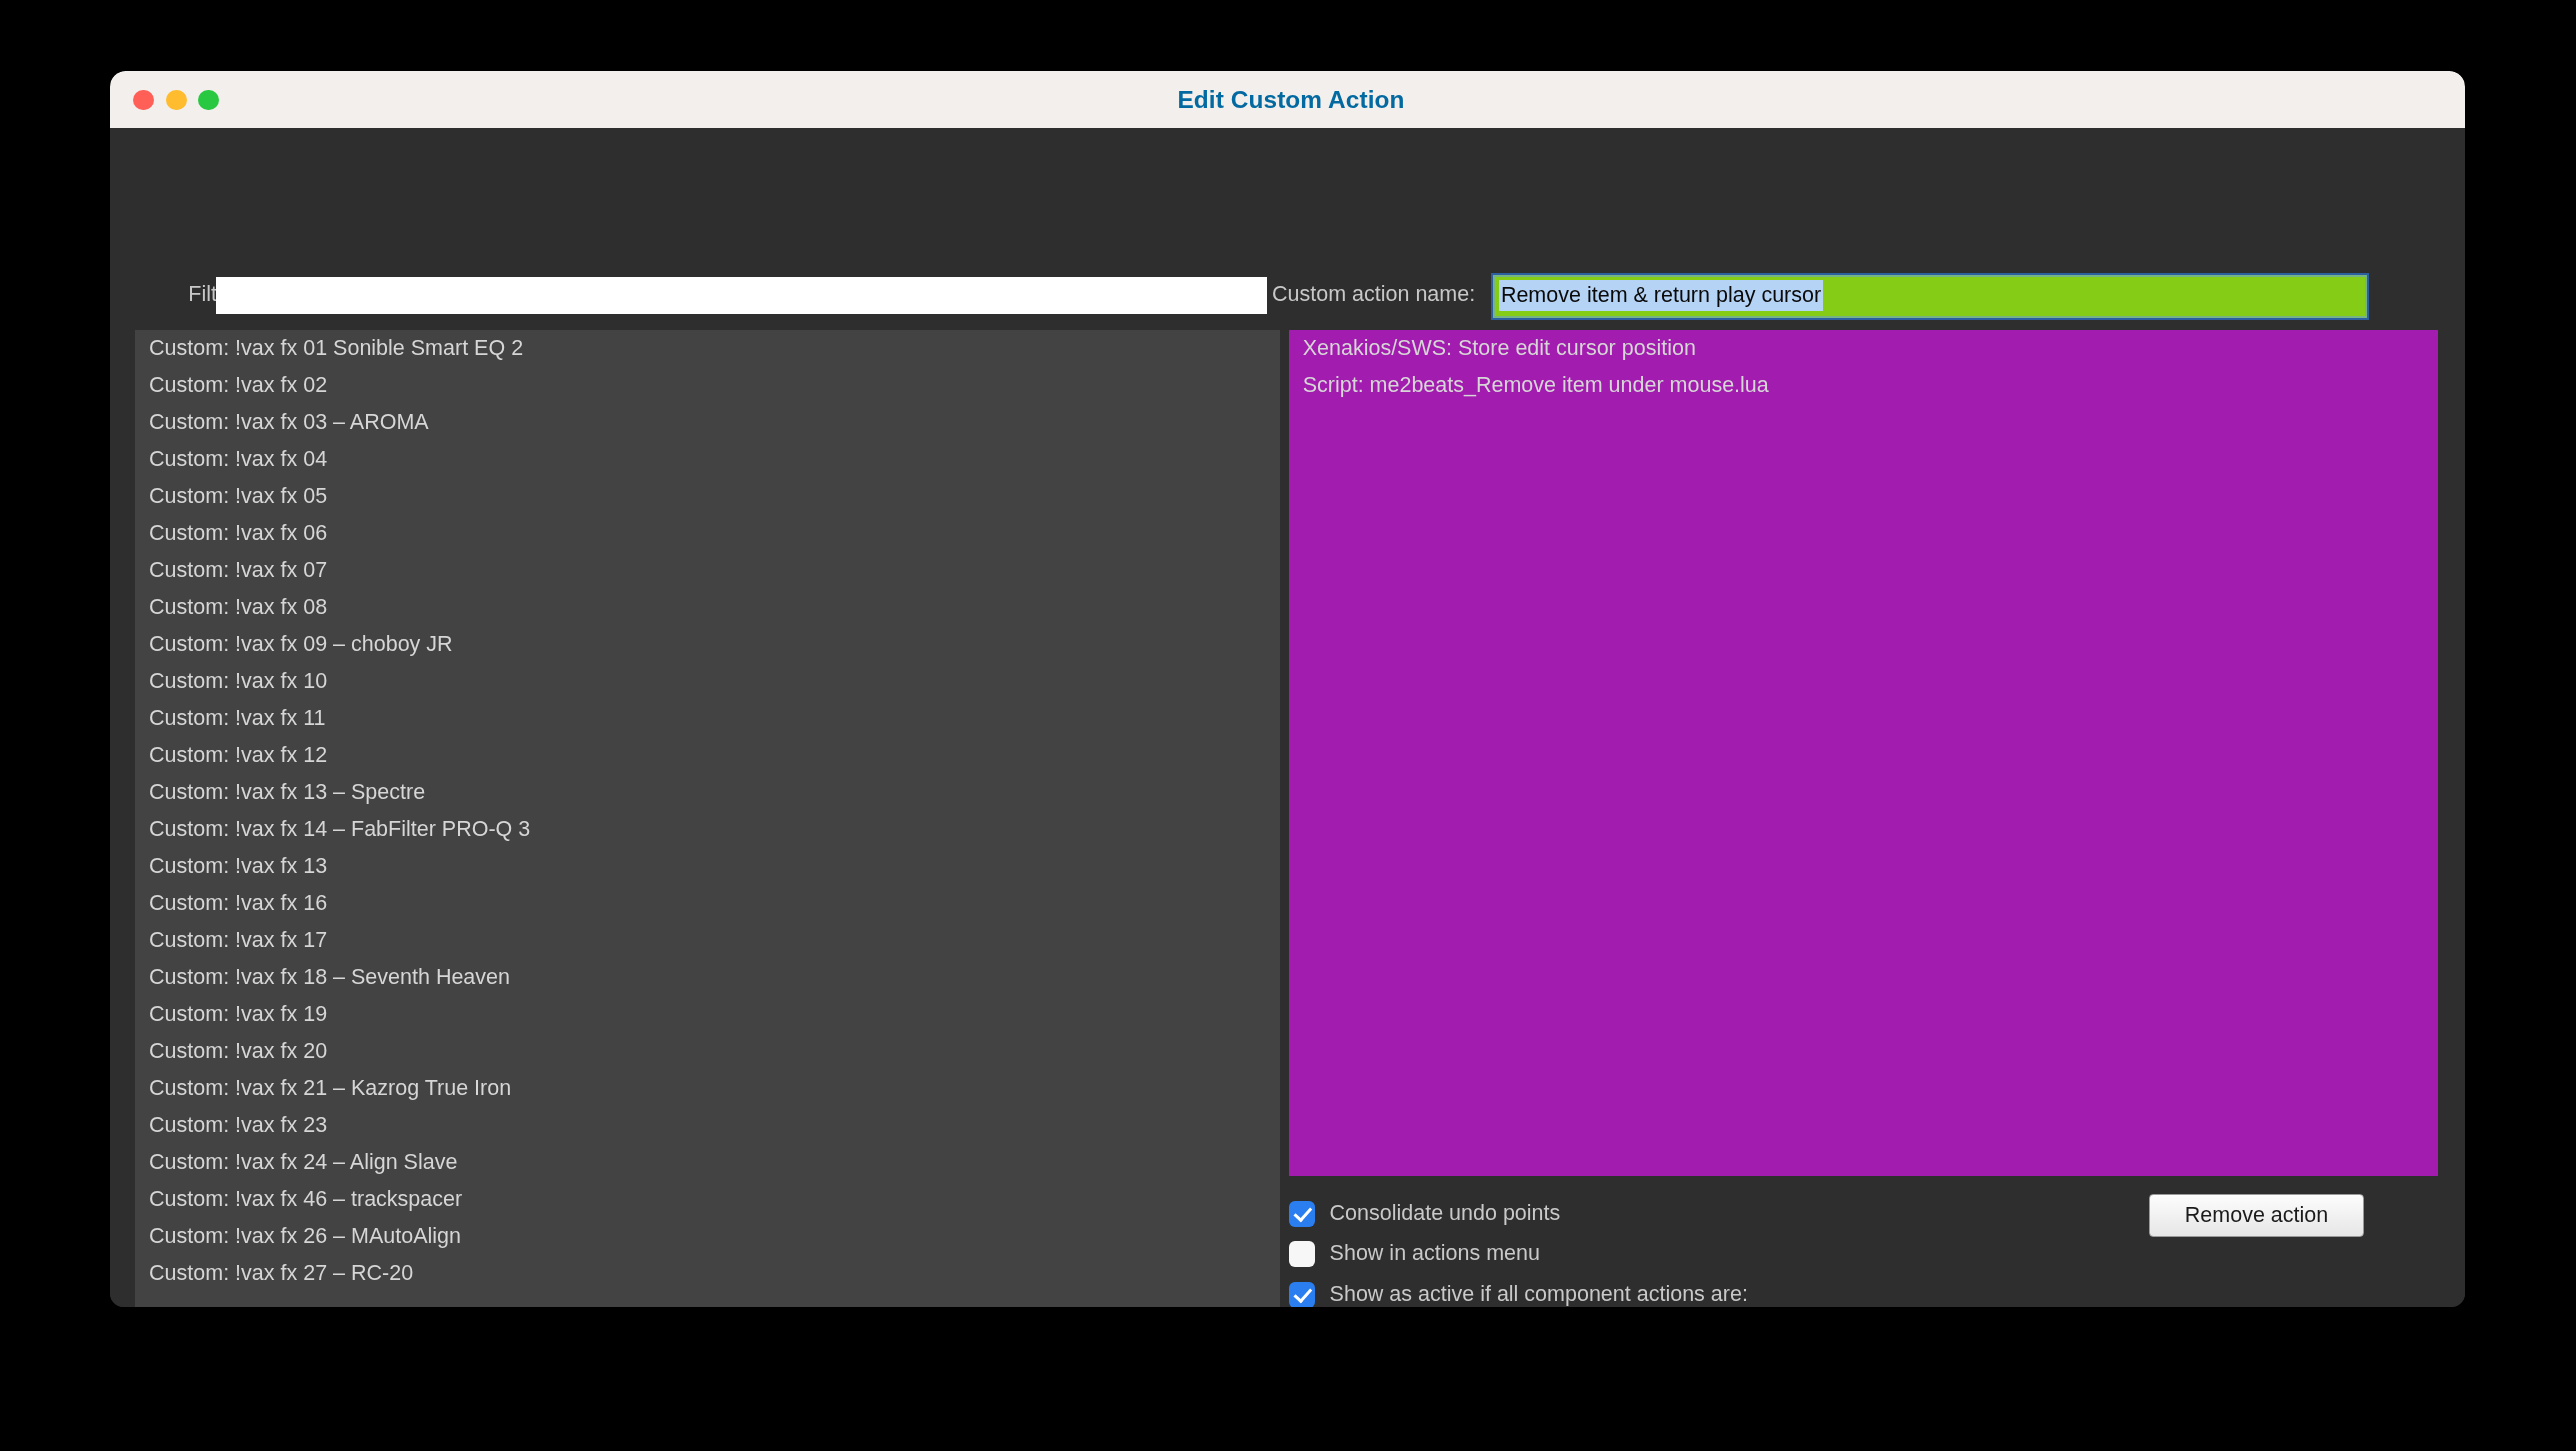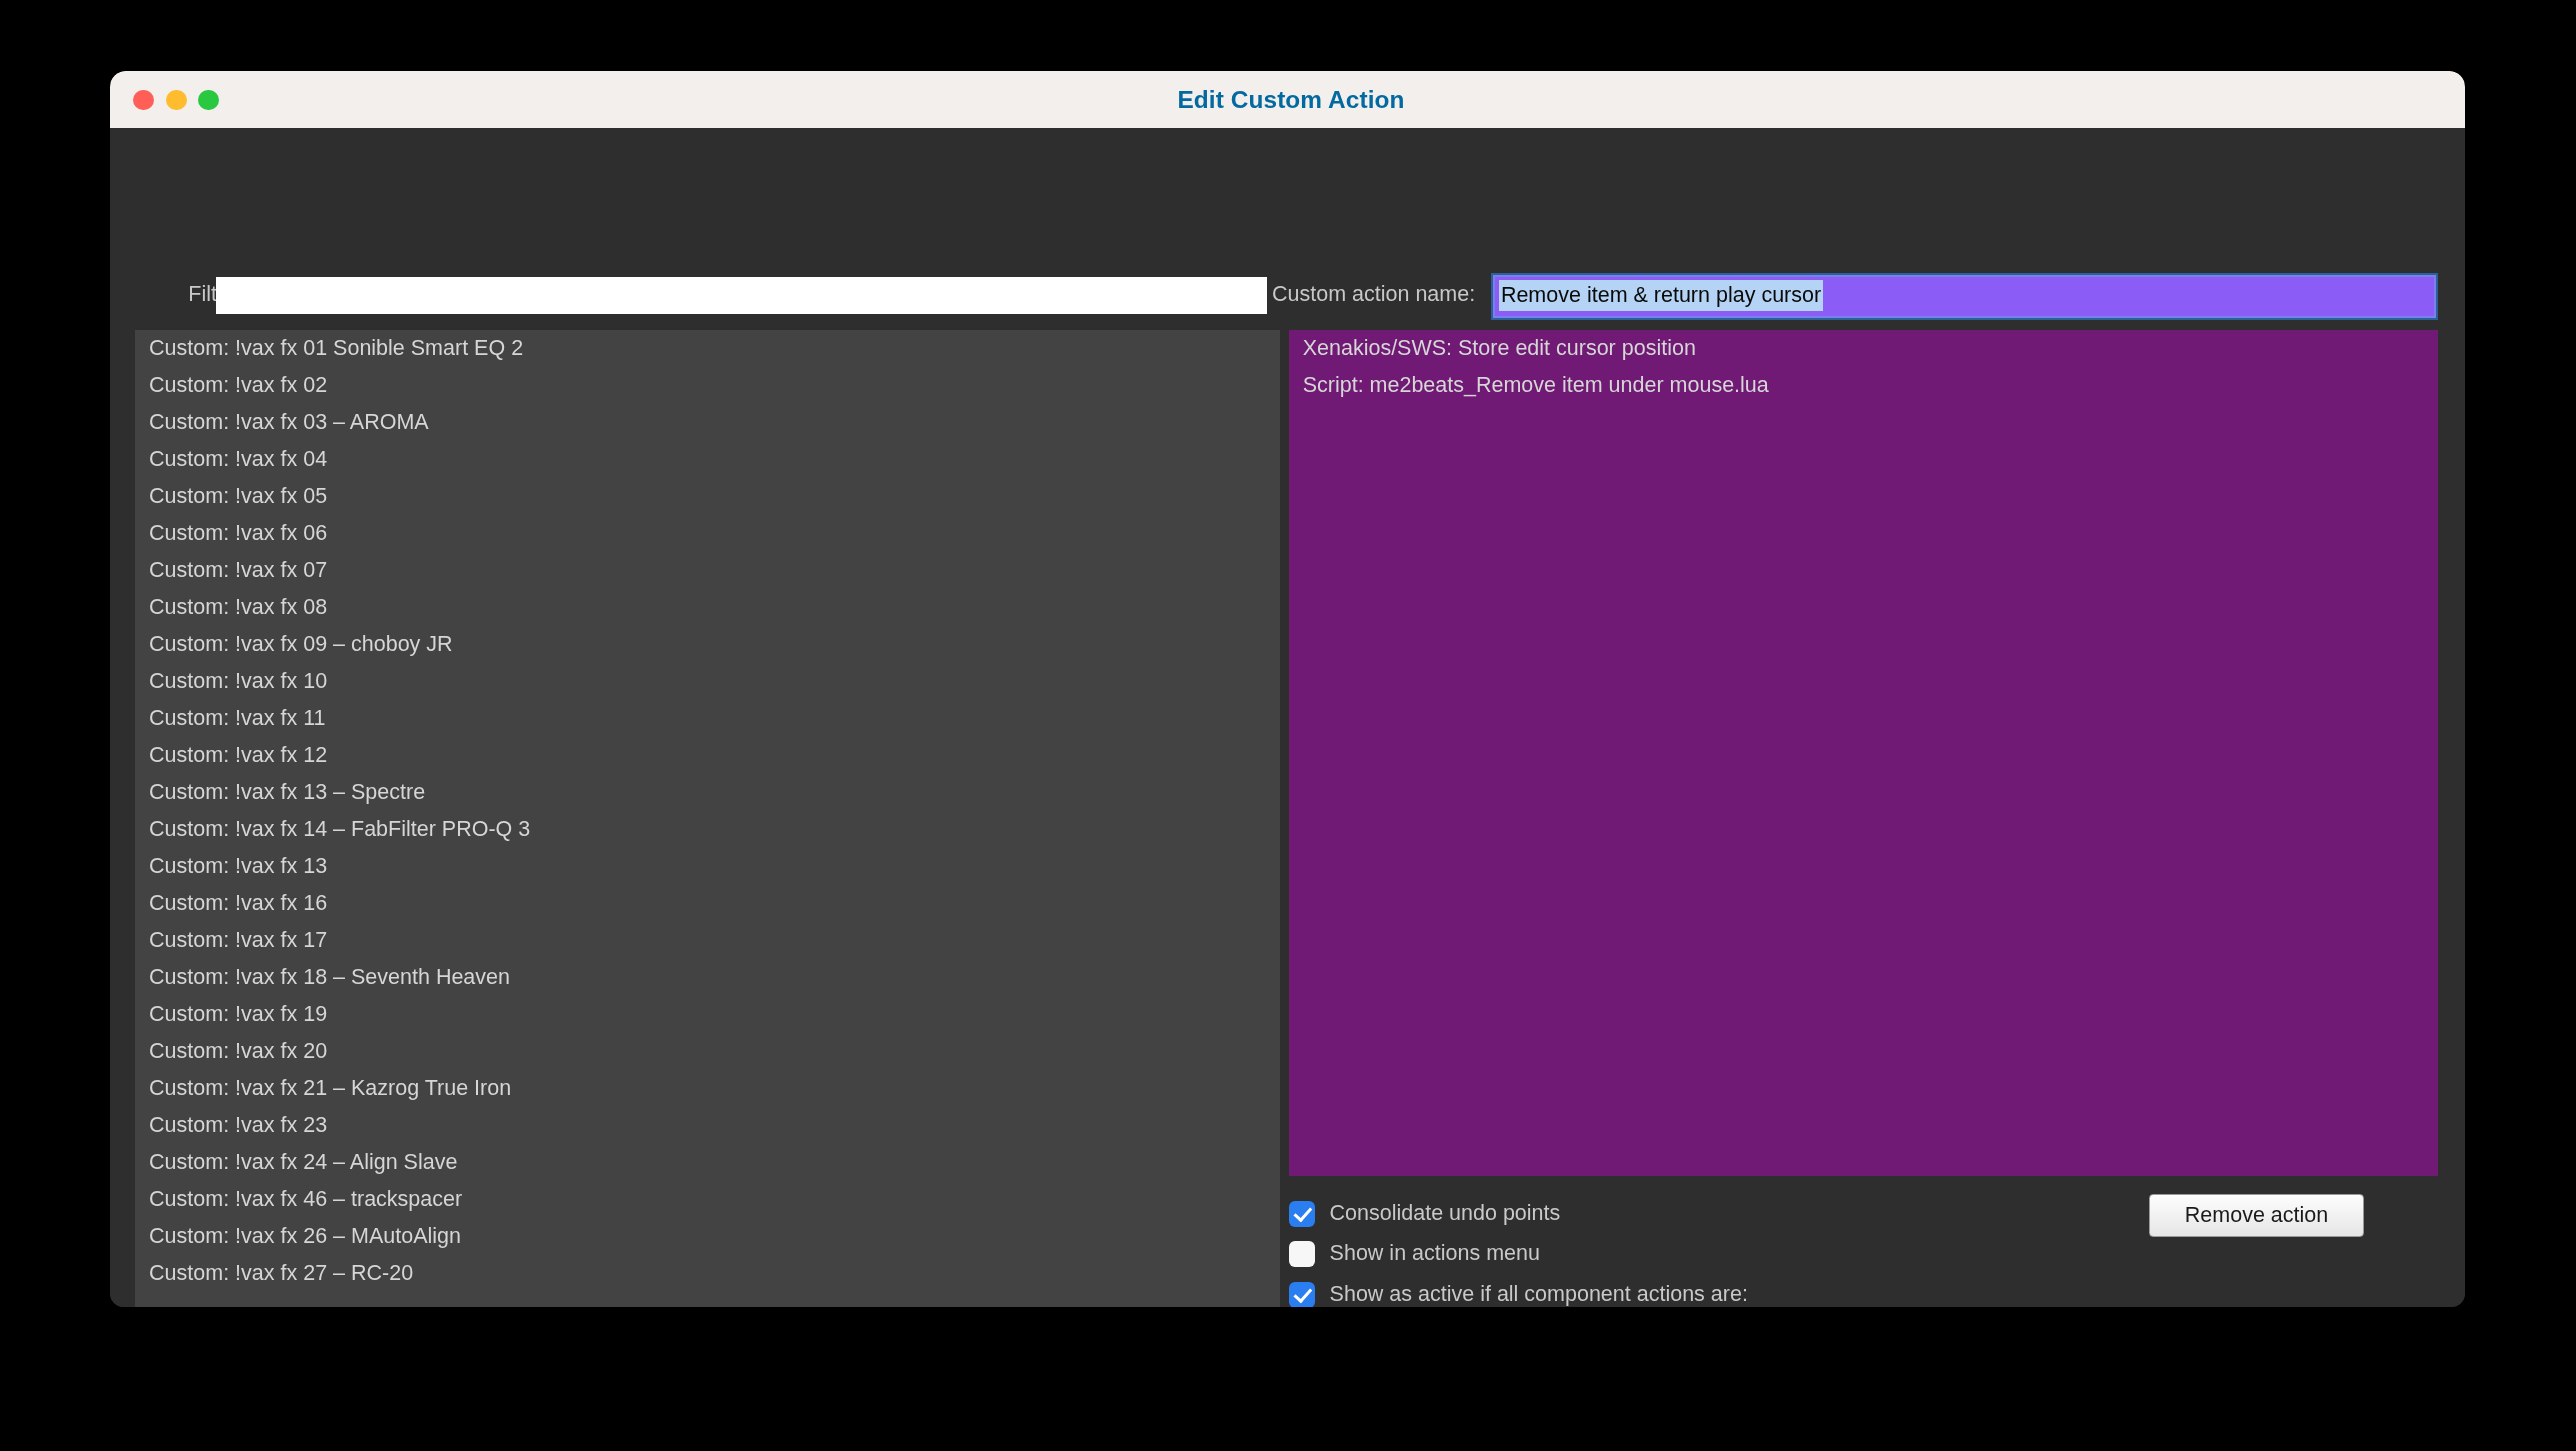--- a/index.html
+++ b/index.html
@@ -106,23 +106,23 @@
     top: 154px;
     font-size: 21.5px;
     color: #c8c8c8;
     line-height: 25.4px;
     white-space: nowrap;
   }
   #name-input-wrap {
     position: absolute;
     left: 1381px;
     top: 145px;
-    width: 947px;
+    width: 878px;
     height: 47px;
-    background: #8b5cf6;
+    background: #84cc16;
     border: 2.9px solid #2c5f9e;
     box-sizing: border-box;
     box-shadow: 0 0 0 2px rgba(110,160,225,0.55) inset;
   }
   #name-input {
     position: absolute;
     left: 5.9px;
     top: 4.9px;
     height: 31px;
     line-height: 31px;
@@ -142,21 +142,21 @@
     height: 1126px;
     background: #434343;
     overflow: hidden;
   }
   #right-list {
     position: absolute;
     left: 1179px;
     top: 202px;
     width: 1149px;
     height: 846px;
-    background: #701a75;
+    background: #a21caf;
     overflow: hidden;
   }
   .list-item {
     height: 37px;
     line-height: 37px;
     font-size: 21.5px;
     color: #d6d6d6;
     padding-left: 13.7px;
     white-space: nowrap;
     overflow: hidden;

